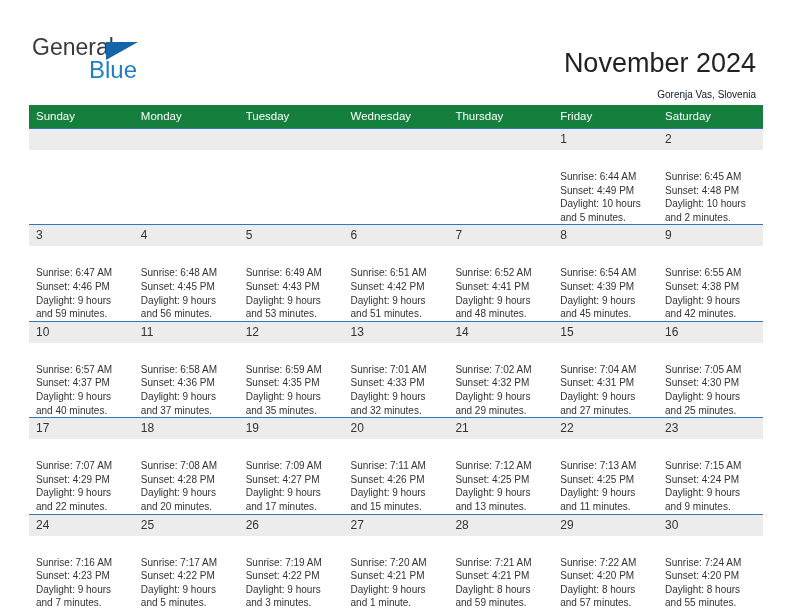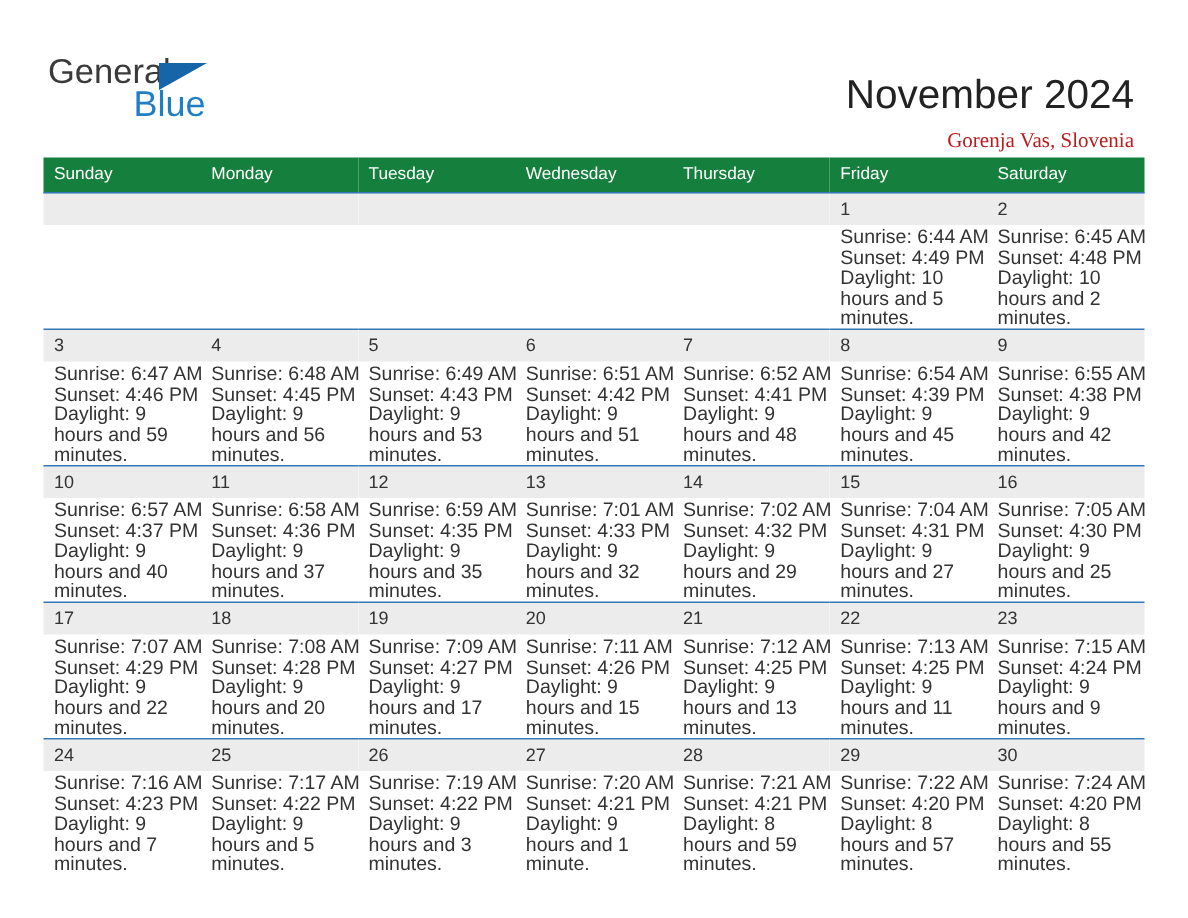--- a/index.html
+++ b/index.html
@@ -72,26 +72,25 @@
   }
   .cal-title {
     font-size: 27px;
     color: #222222;
     line-height: 34px;
     font-weight: normal;
     margin: 0;
     white-space: nowrap;
   }
   .cal-sub {
-    font-size: 14px;
-    color: #b91c1c;
+    font-size: 10px;
+    color: #0f172a;
     line-height: 22px;
     margin: 4px 0 0 0;
     white-space: nowrap;
-    font-family: Liberation Serif, serif;
   }
 
   
   .cal-wrap {
     position: absolute;
     left: 29px;
     top: 105px;
     width: 734px;
   }
   table.cal {
@@ -125,22 +124,22 @@
     font-size: 12px;
     color: #333333;
     padding: 3px 0 4px 7px;
     height: 14px;
     line-height: 14px;
   }
   .daynum.empty {
     color: transparent;
   }
   .info {
-    padding: 1px 6px 0 7px;
-    font-size: 13px;
+    padding: 20px 6px 0 7px;
+    font-size: 10px;
     line-height: 13.6px;
     color: #333333;
   }
   .info div {
     white-space: nowrap;
   }
   .info .dl {
     white-space: normal;
   }
 </style>

